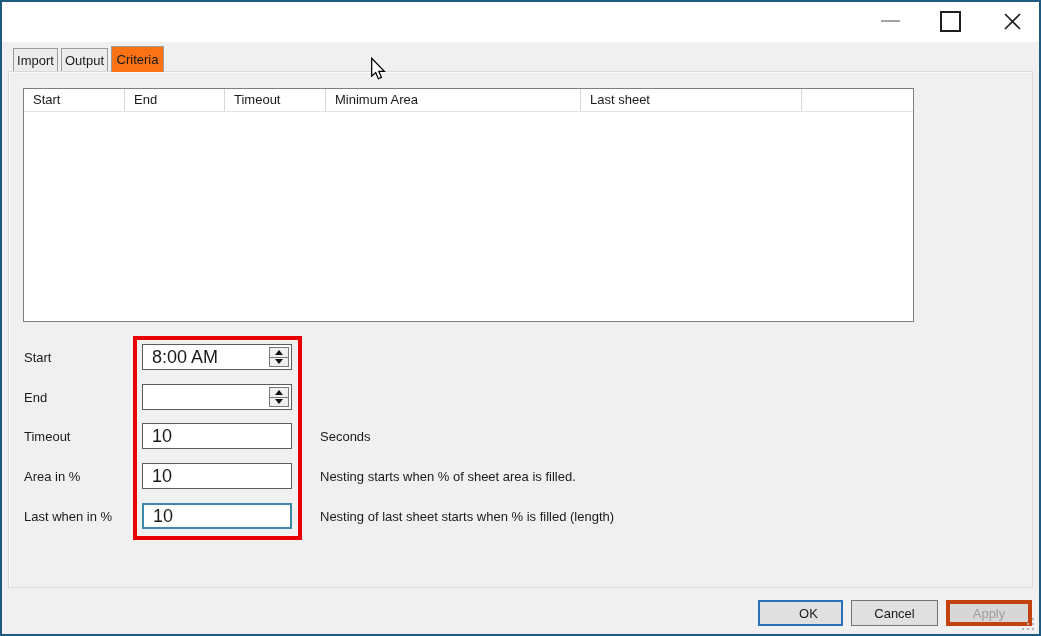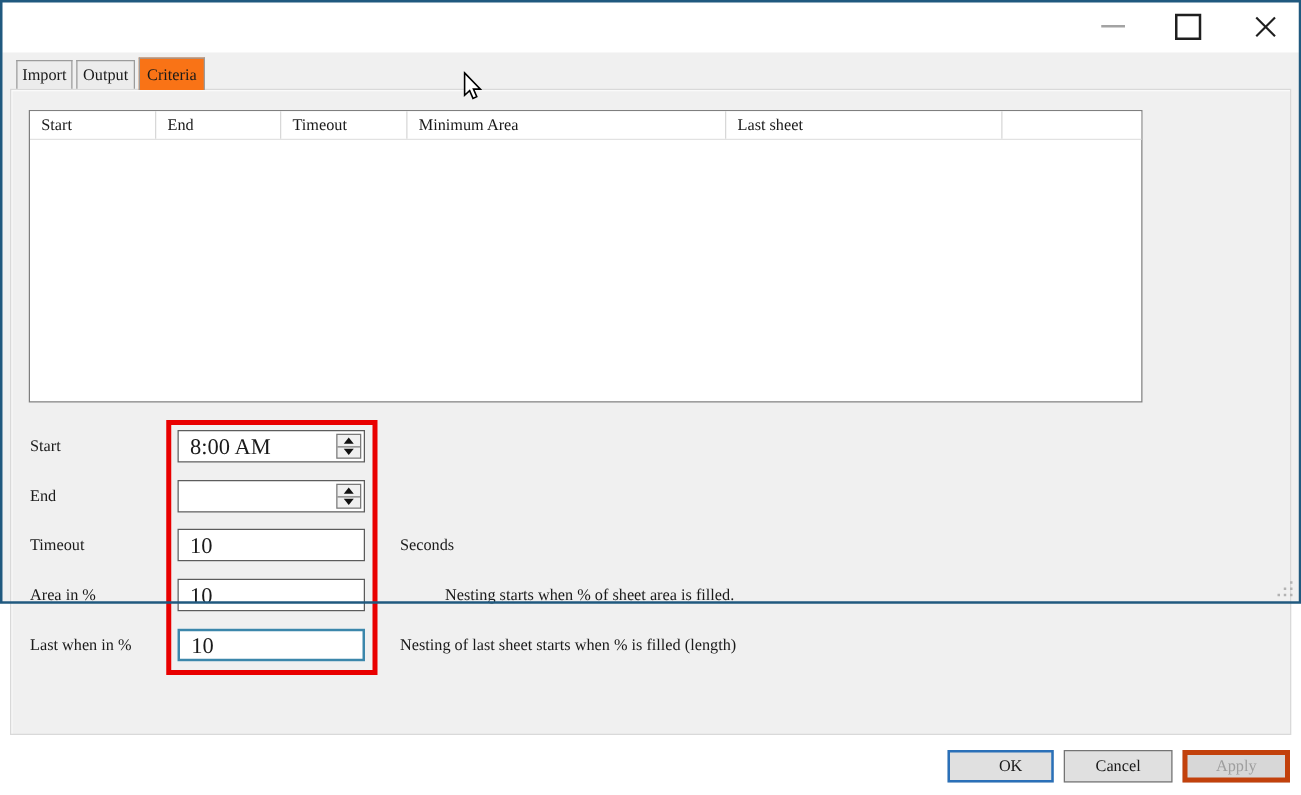--- a/index.html
+++ b/index.html
@@ -1,18 +1,18 @@
 <!DOCTYPE html>
 <html><head>
 <meta charset="utf-8">
 <style>
   html,body{margin:0;padding:0;}
   body{width:1041px;height:636px;overflow:hidden;
        font-family:"Liberation Sans","DejaVu Sans",sans-serif;font-size:13px;color:#1a1a1a;}
-  .screen{position:relative;width:1041px;height:483px;background:#ffffff;font-family:Liberation Serif, serif;}
+  .screen{position:relative;width:1041px;height:636px;background:#ffffff;}
   .window-border{position:absolute;inset:0;border:2px solid #20597f;pointer-events:none;z-index:60;}
   .titlebar{position:absolute;left:2px;top:2px;right:2px;height:40px;background:#ffffff;}
   .client{position:absolute;left:2px;top:42px;right:2px;bottom:2px;background:#f0f0f0;}
 
   
   .cap-btn{position:absolute;display:flex;align-items:center;justify-content:center;}
   .min-glyph{width:19px;height:2px;background:#a3a3a3;}
   .max-glyph{width:17px;height:17px;border:2px solid #1f1f1f;background:#fff;}
 
   
@@ -144,21 +144,21 @@
   <div class="frm-label" style="top:423px;">Timeout</div>
   <div class="field" style="top:423px;">
     <input value="10" style="">
   </div>
   <div class="frm-hint" style="top:423px;">Seconds</div>
 
   <div class="frm-label" style="top:463px;">Area in %</div>
   <div class="field" style="top:463px;">
     <input value="10" style="">
   </div>
-  <div class="frm-hint" style="top:463px;margin-left:36px;">Nesting starts when % of sheet area is filled.</div>
+  <div class="frm-hint" style="top:463px;">Nesting starts when % of sheet area is filled.</div>
 
   <div class="frm-label" style="top:503px;">Last when in %</div>
   <div class="field focused" style="top:503px;">
     <input value="10" style="">
   </div>
   <div class="frm-hint" style="top:503px;">Nesting of last sheet starts when % is filled (length)</div>
 
   <div class="highlight-rect"></div>
 
   <div class="btn default" style="left:758px;top:600px;width:85px;height:26px;">

